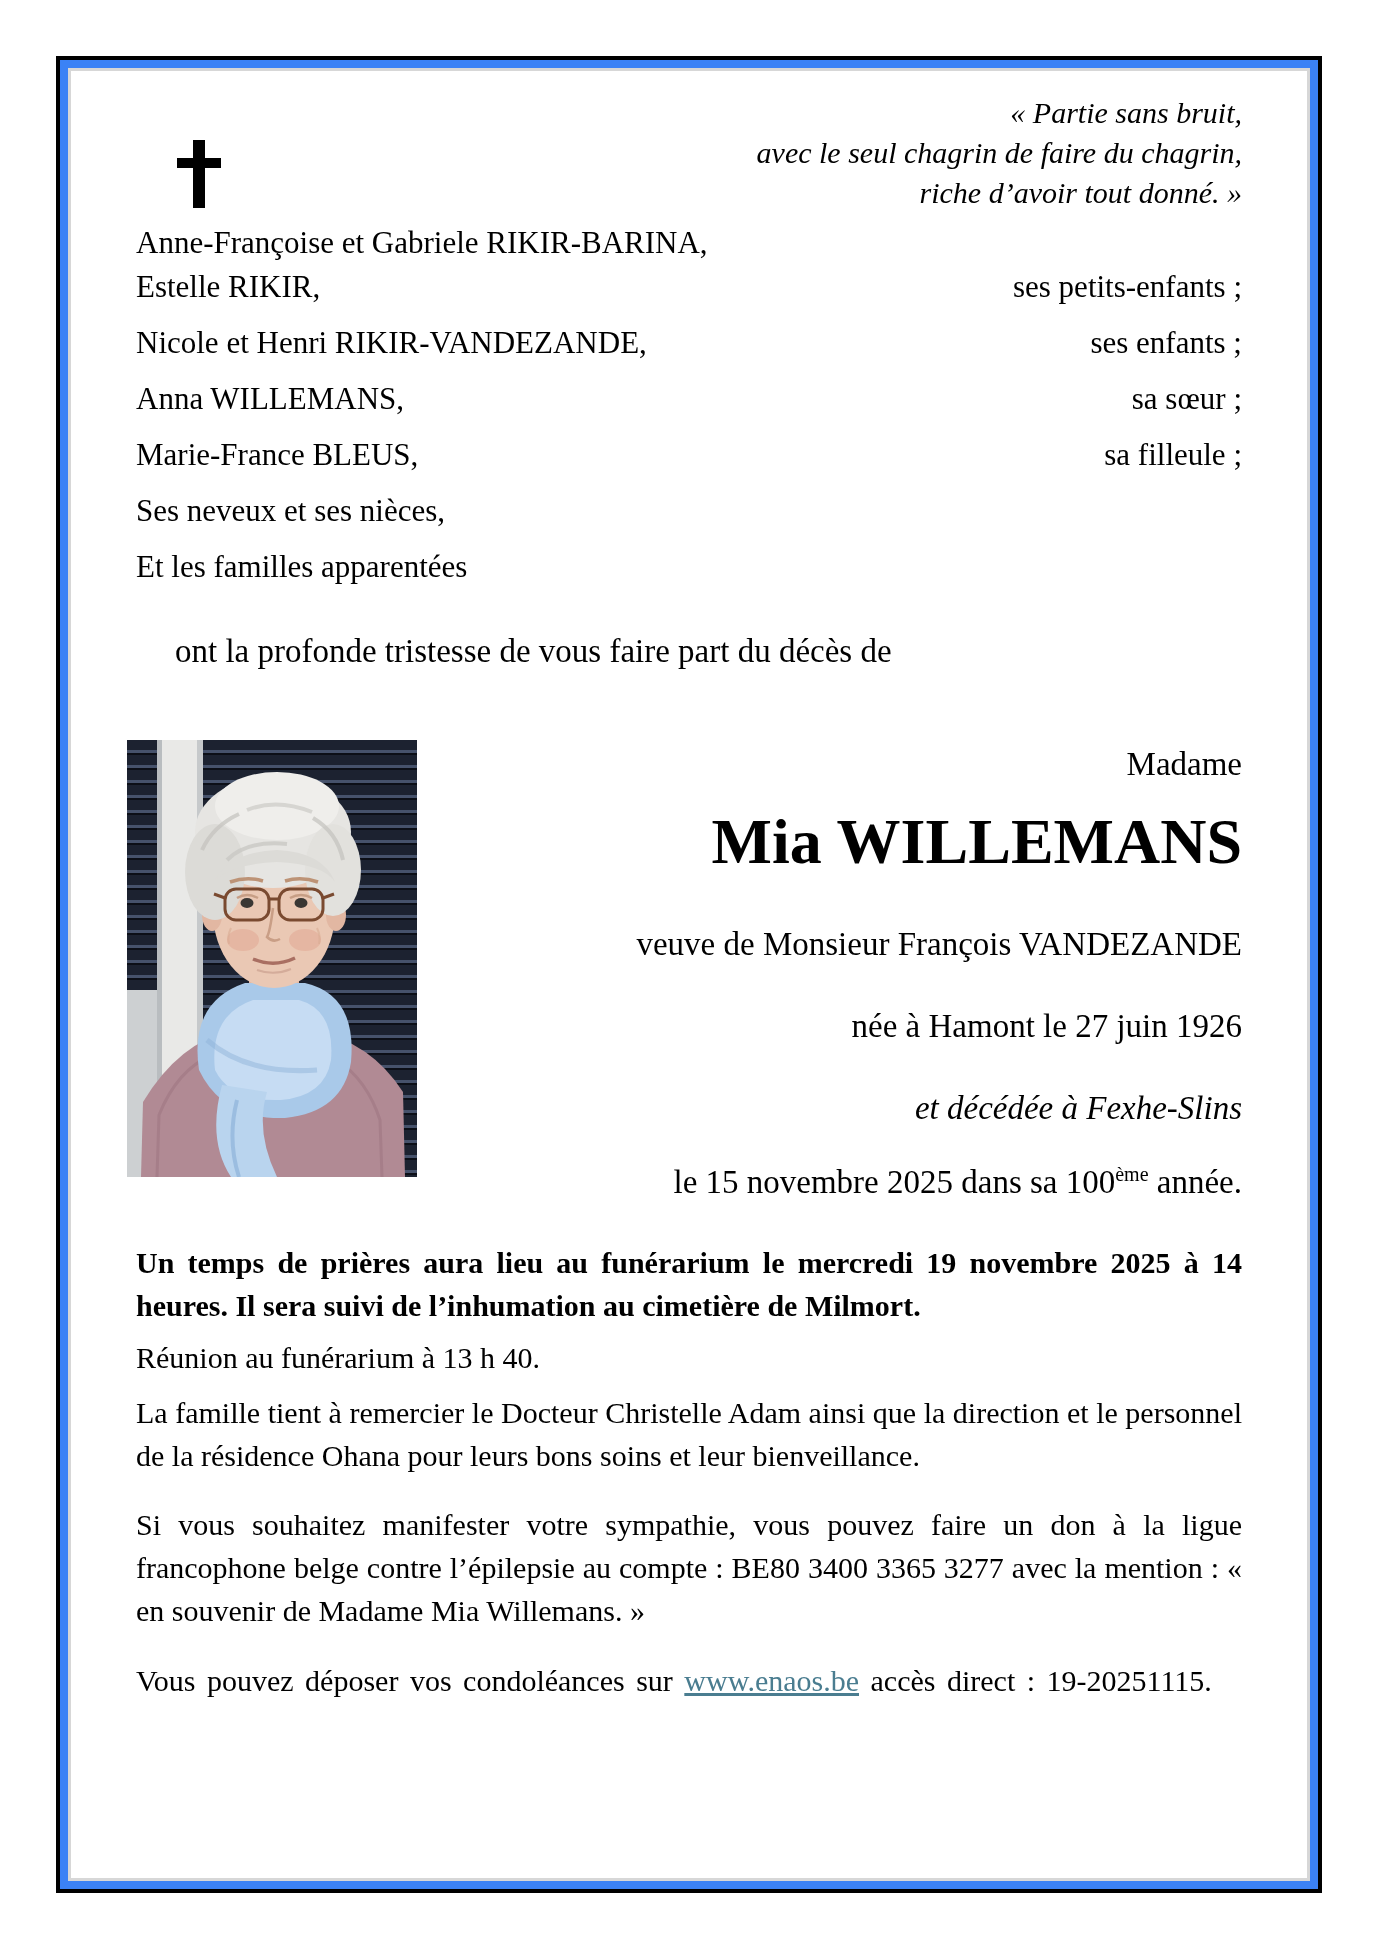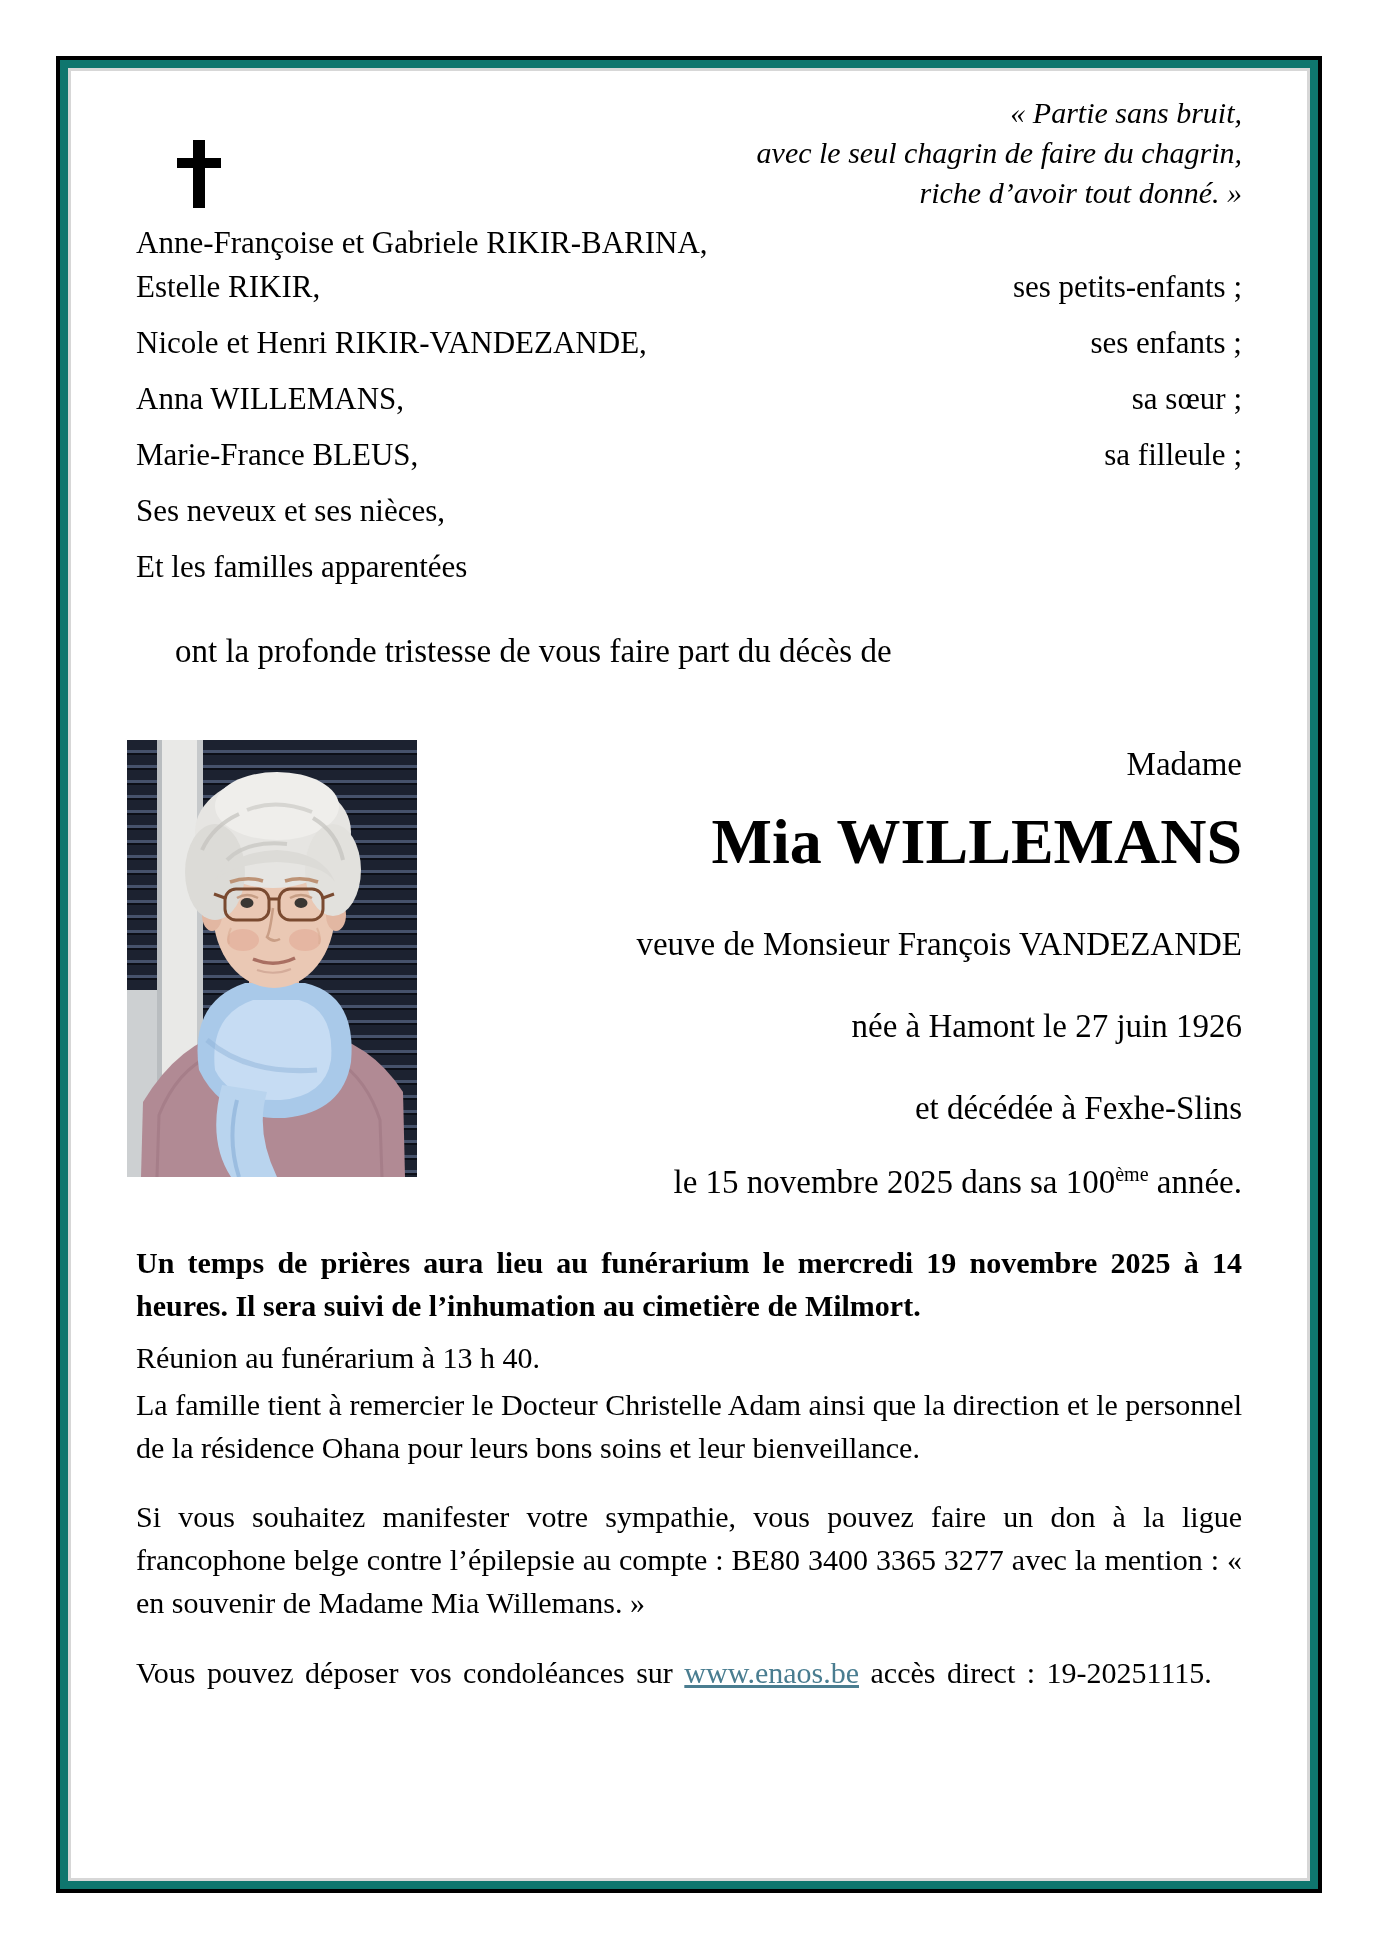--- a/index.html
+++ b/index.html
@@ -6,21 +6,21 @@
   body{
     width:1378px;height:1949px;position:relative;overflow:hidden;
     font-family:"Liberation Serif","DejaVu Serif",serif;color:#000;
   }
   
   .frame{
     position:absolute;left:56px;top:56px;right:56px;bottom:56px;
     border:4px solid #000000;
   }
   .frame-mid{
-    position:absolute;inset:0;border:8px solid #0f766e;
+    position:absolute;inset:0;border:8px solid #3b82f6;
   }
   .frame-in{
     position:absolute;inset:0;border:3px solid #d7d7d7;background:#ffffff;
   }
   .content{
     position:absolute;inset:0;padding:0 65px;
   }
   
   .header{position:relative;height:150px;}
   .cross{position:absolute;left:41px;top:69px;width:44px;height:68px;}
@@ -38,29 +38,29 @@
   .intro{font-size:33px;line-height:44px;margin-top:40px;margin-left:39px;}
   
   .announcement{position:relative;margin-top:67px;height:462px;}
   .photo{position:absolute;left:-9px;top:0;width:290px;height:437px;display:block;}
   .ann-text{position:absolute;left:284px;right:0;top:0;bottom:0;}
   .ann-line{position:absolute;left:0;right:0;text-align:right;font-size:33px;line-height:44px;}
   .ann-madame{top:2px;}
   .ann-name{top:72px;font-size:64px;font-weight:bold;line-height:60px;}
   .ann-veuve{top:182px;}
   .ann-nee{top:264px;}
-  .ann-dec{top:346px;}
+  .ann-dec{top:346px;font-style:italic;}
   .ann-date{top:420px;}
   .ann-date sup{font-size:20px;vertical-align:super;line-height:0;}
   
   .para{font-size:30px;line-height:43px;text-align:justify;}
   .p-repose{margin-top:27px;}
   .p-prayer{margin-top:39px;font-weight:bold;}
   .p-meeting{margin-top:9px;text-align:left;}
-  .p-thanks{margin-top:4px;}
+  .p-thanks{margin-top:12px;}
   .p-donation{margin-top:26px;}
   .p-condol{margin-top:27px;word-spacing:4px;}
   .p-condol a{color:#4a7d90;text-decoration:underline;cursor:pointer;}
 </style>
 </head>
 <body>
 
 <div class="frame">
  <div class="frame-mid">
   <div class="frame-in">

